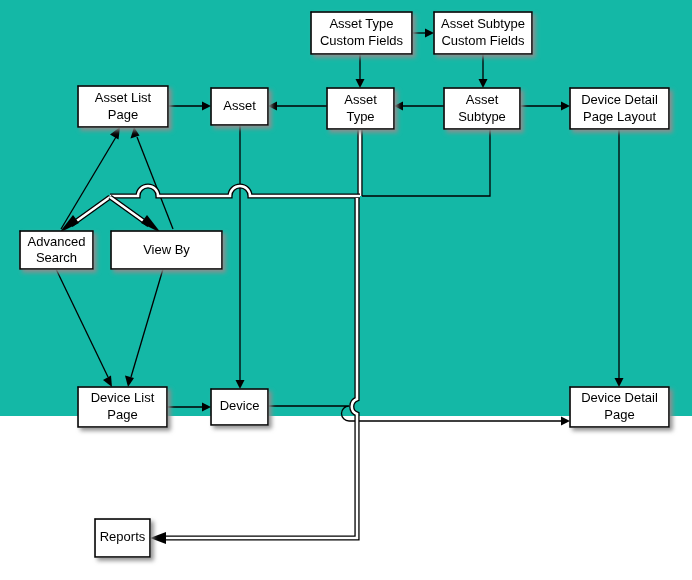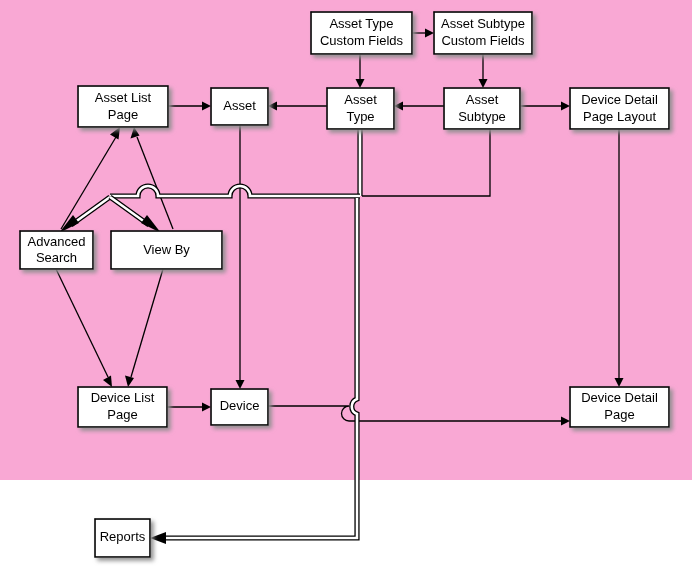--- a/index.html
+++ b/index.html
@@ -10,22 +10,22 @@
   }
   body {
     width: 692px;
     height: 580px;
     font-family: "Liberation Sans", sans-serif;
     overflow: hidden;
   }
   #diagram-root {
     position: relative;
     width: 692px;
-    height: 480px;
-    background: #f9a8d4;
+    height: 416px;
+    background: #14b8a6;
   }
   svg#diagram-svg {
     position: absolute;
     left: 0;
     top: 0;
     width: 692px;
     height: 580px;
     display: block;
   }
   .node-rect {

